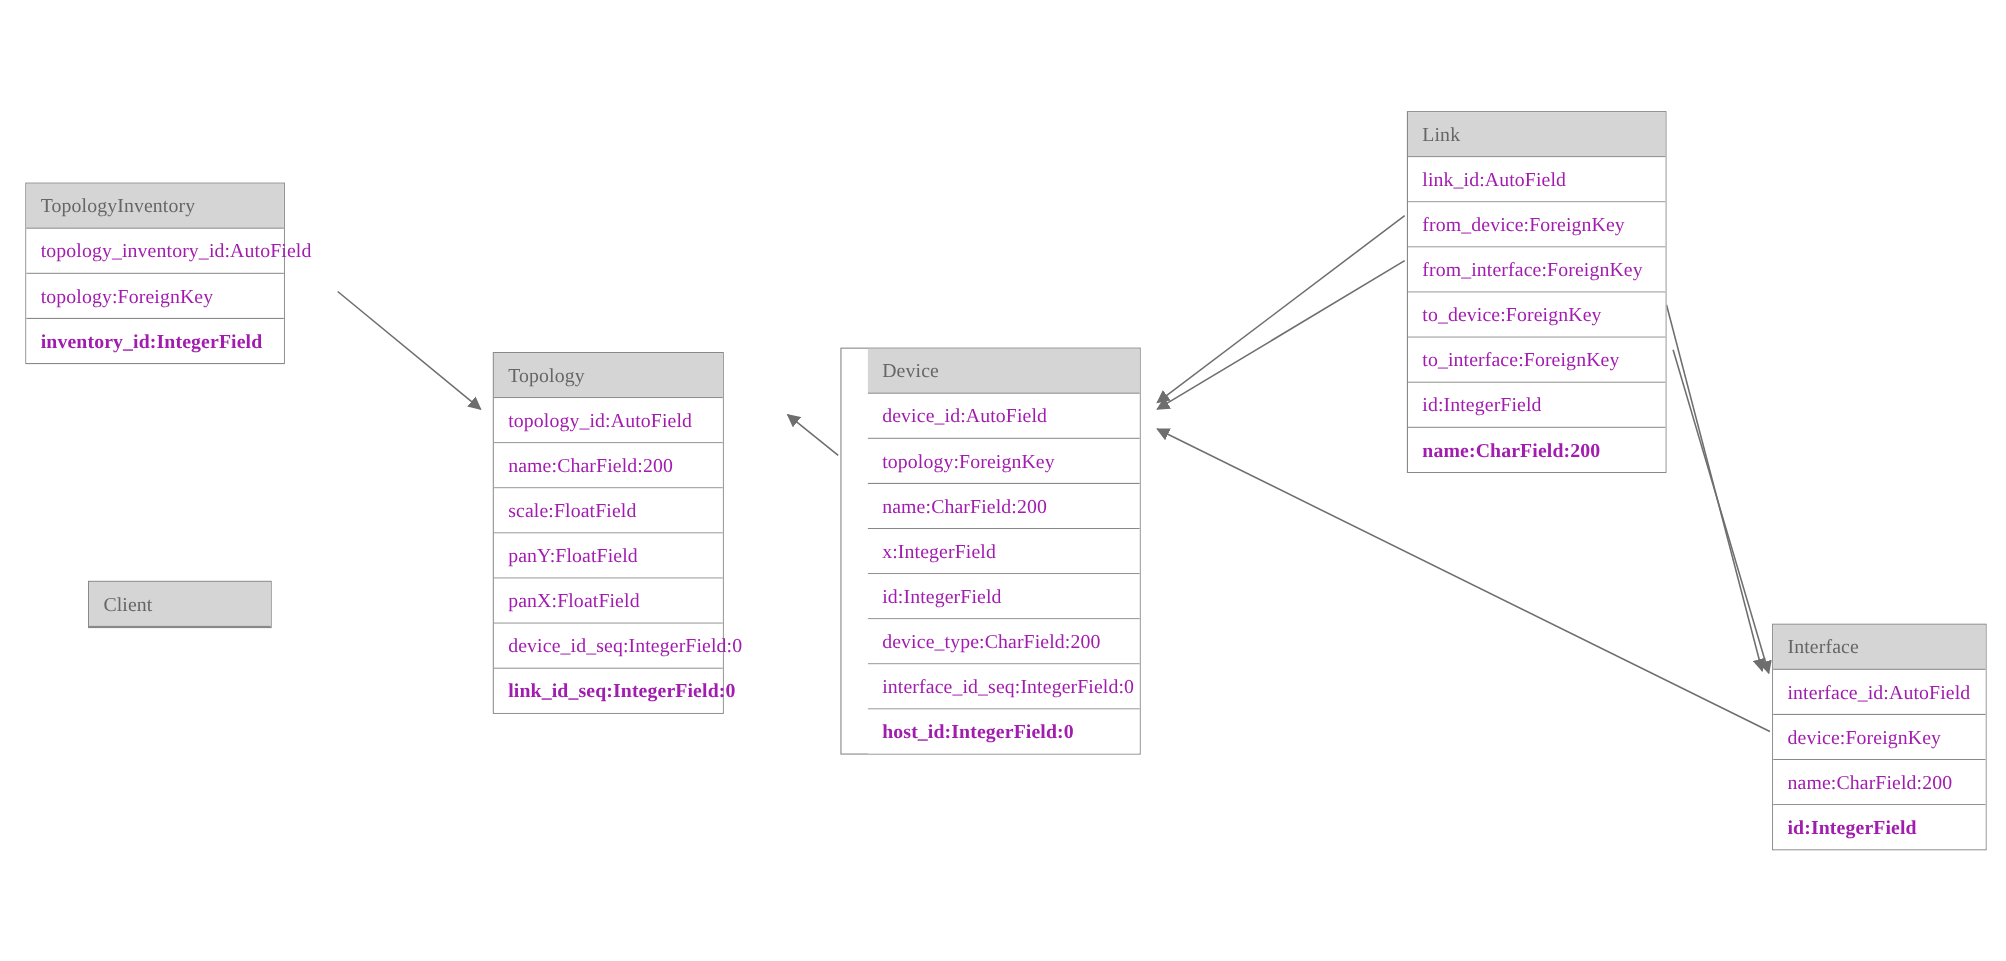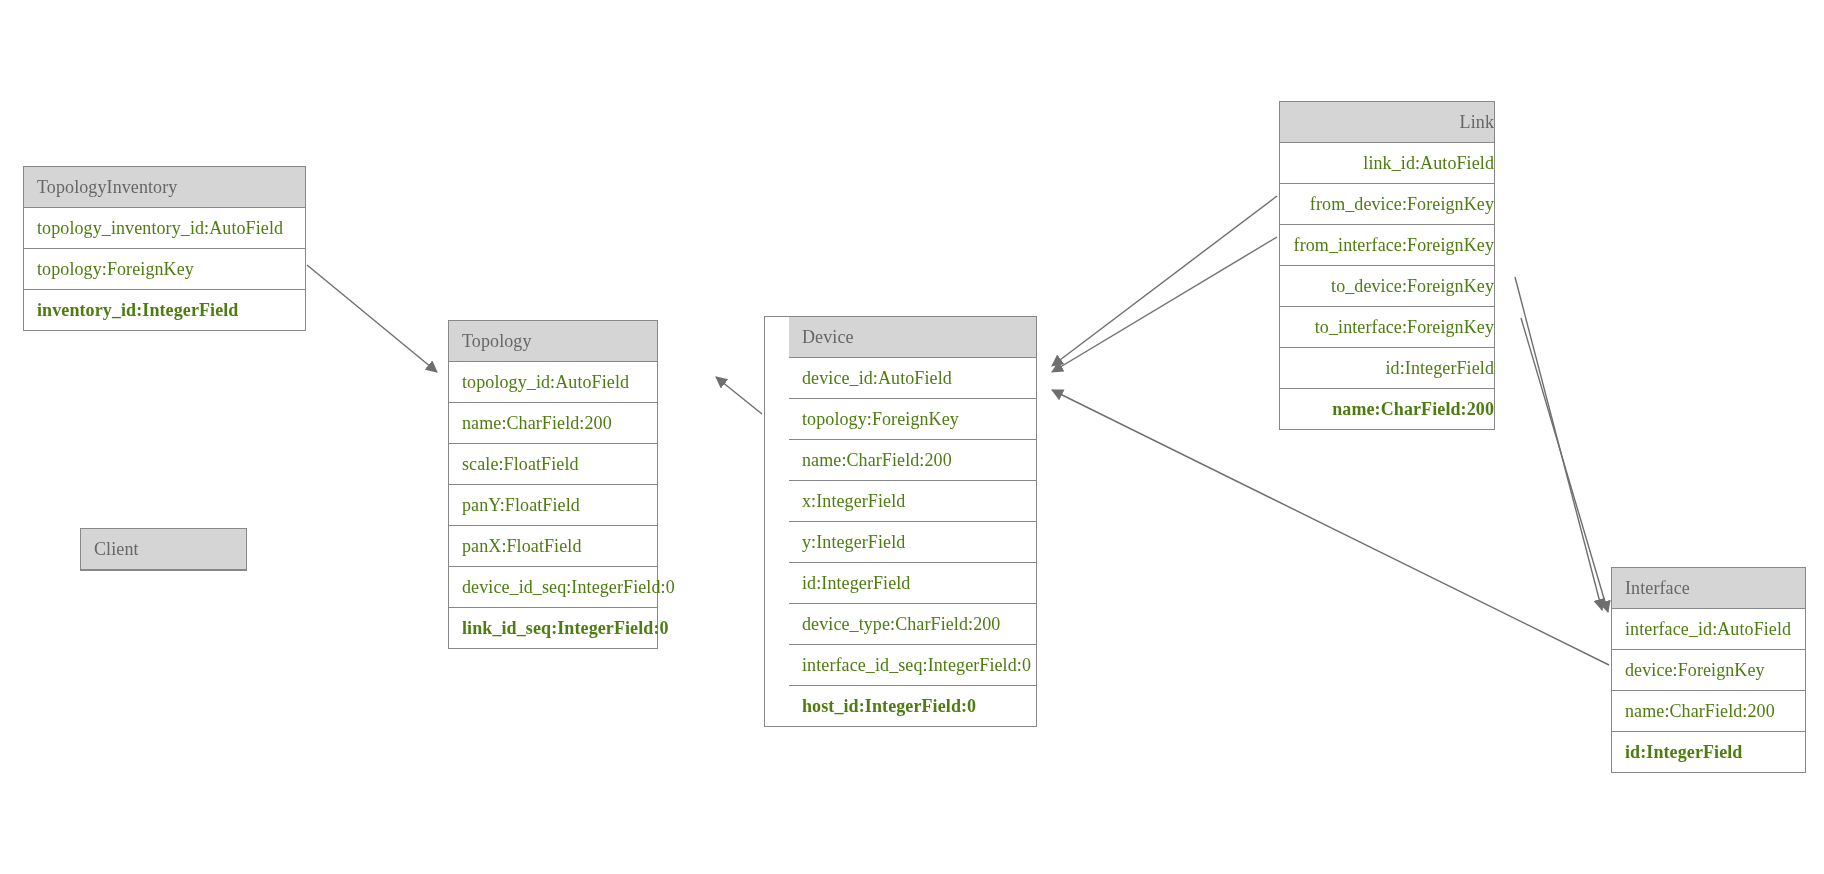--- a/index.html
+++ b/index.html
@@ -41,21 +41,21 @@
     color: #666666;
     font-size: 18px;
     line-height: 1;
     padding: 11px 0 11px 13px;
     white-space: nowrap;
     letter-spacing: 0.1px;
   }
   .entity-field {
     box-sizing: border-box;
     border-bottom: 1px solid #888888;
-    color: #4d7c0f;
+    color: #a21caf;
     font-size: 18px;
     line-height: 1;
     padding: 11px 0 11px 13px;
     white-space: nowrap;
     background: #ffffff;
     letter-spacing: 0.1px;
   }
   .entity-field:last-child {
     border-bottom: none;
     font-weight: bold;
@@ -96,21 +96,21 @@
     <g>
       <line x1="1515" y1="277" x2="1602" y2="610" stroke="#6e6e6e" stroke-width="1.4" marker-end="url(#arrowhead)"></line>
     </g>
 
     <g>
       <line x1="1521" y1="318" x2="1608" y2="612" stroke="#6e6e6e" stroke-width="1.4" marker-end="url(#arrowhead)"></line>
     </g>
   </svg>
 
   <div id="entity-layer">
-      <div class="entity" style="left: 23px; top: 166px; width: 283px;">
+      <div class="entity" style="left: 23px; top: 166px; width: 236px;">
         <div class="entity-header">TopologyInventory</div>
         <div class="entity-field">topology_inventory_id:AutoField</div>
         <div class="entity-field">topology:ForeignKey</div>
         <div class="entity-field">inventory_id:IntegerField</div>
       </div>
       <div class="entity" style="left: 80px; top: 528px; width: 167px;">
         <div class="entity-header">Client</div>
       </div>
       <div class="entity" style="left: 448px; top: 320px; width: 210px;">
         <div class="entity-header">Topology</div>
@@ -121,27 +121,26 @@
         <div class="entity-field">panX:FloatField</div>
         <div class="entity-field">device_id_seq:IntegerField:0</div>
         <div class="entity-field">link_id_seq:IntegerField:0</div>
       </div>
       <div class="entity" style="left: 764px; top: 316px; width: 273px; padding-left: 24px;">
         <div class="entity-header">Device</div>
         <div class="entity-field">device_id:AutoField</div>
         <div class="entity-field">topology:ForeignKey</div>
         <div class="entity-field">name:CharField:200</div>
         <div class="entity-field">x:IntegerField</div>
-        <div class="entity-field">y:IntegerField</div>
         <div class="entity-field">id:IntegerField</div>
         <div class="entity-field">device_type:CharField:200</div>
         <div class="entity-field">interface_id_seq:IntegerField:0</div>
         <div class="entity-field">host_id:IntegerField:0</div>
       </div>
-      <div class="entity" style="left: 1279px; top: 101px; width: 216px; text-align: right;">
+      <div class="entity" style="left: 1279px; top: 101px; width: 236px;">
         <div class="entity-header">Link</div>
         <div class="entity-field">link_id:AutoField</div>
         <div class="entity-field">from_device:ForeignKey</div>
         <div class="entity-field">from_interface:ForeignKey</div>
         <div class="entity-field">to_device:ForeignKey</div>
         <div class="entity-field">to_interface:ForeignKey</div>
         <div class="entity-field">id:IntegerField</div>
         <div class="entity-field">name:CharField:200</div>
       </div>
       <div class="entity" style="left: 1611px; top: 567px; width: 195px;">

